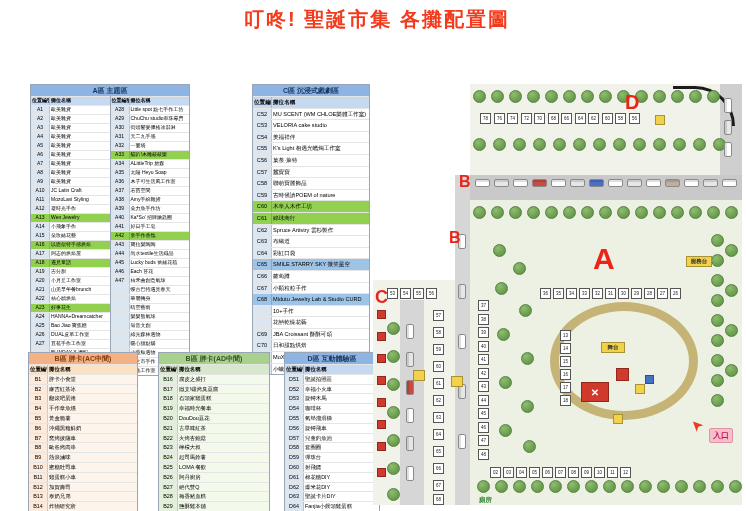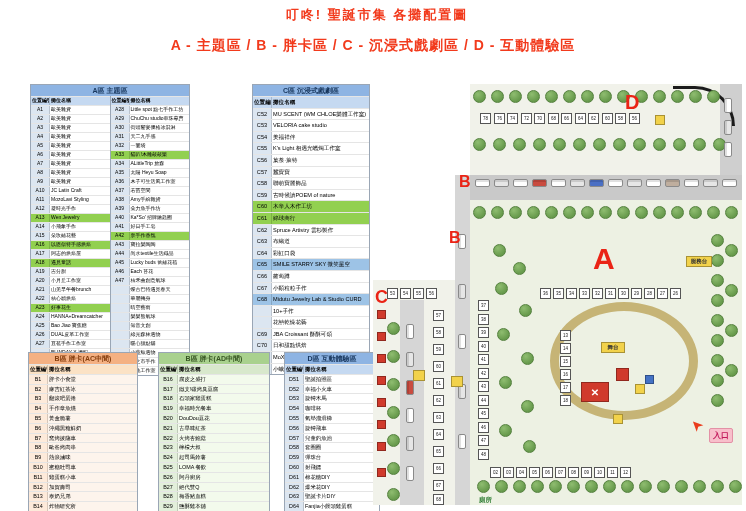--- a/index.html
+++ b/index.html
@@ -1,19 +1,19 @@
 <!DOCTYPE html>
 <html><head>
 <meta charset="utf-8">
 <style>
   html,body{margin:0;padding:0;background:#fff;}
   .page{position:relative;width:746px;height:511px;background:#ffffff;overflow:hidden;
         font-family:"Liberation Sans",sans-serif;}
   .title{position:absolute;top:6px;left:0;right:0;text-align:center;
-         font-size:13px;font-weight:bold;color:#f23a1c;letter-spacing:2px;margin-left:8px;}
+         font-size:20px;font-weight:bold;color:#f23a1c;letter-spacing:2px;margin-left:8px;}
   .subtitle{position:absolute;top:37px;left:0;right:0;text-align:center;
          font-size:14px;font-weight:bold;color:#f23a1c;letter-spacing:1px;}
 
   
   .tbl{position:absolute;background:#fff;border:1px solid #9aa6b5;box-sizing:border-box;}
   .tbl-title{font-weight:bold;text-align:center;font-size:7px;line-height:11px;height:11px;overflow:hidden;}
   .tbl-cols{display:flex;align-items:flex-start;}
   .tbl-col{flex:1;min-width:0;}
   .tbl-col + .tbl-col{border-left:1px solid #9aa6b5;}
   .tr{display:flex;overflow:hidden;border-top:1px solid rgba(0,0,0,0.10);}
@@ -65,21 +65,20 @@
   .map .mlabel{position:absolute;font-size:6.5px;font-weight:bold;white-space:nowrap;}
   .map .mlabel.entrance{background:#f8bfcb;color:#c2185b;padding:1px 3px;border-radius:2px;
              font-size:8px;border:1px solid #e391a6;}
   .map .mlabel.arrow{font-size:13px;color:#ea3c1c;transform:rotate(-135deg);}
 </style>
 </head>
 <body>
 
 <div class="page">
   <div class="title">叮咚! 聖誕市集 各攤配置圖</div>
-  <div class="subtitle">A - 主題區 / B - 胖卡區 / C - 沉浸式戲劇區 / D - 互動體驗區</div>
 
   <div id="tbl-a" class="tbl theme-blue small">
       <div class="tbl-title">A區 主題區</div>
       <div class="tbl-cols">
         <div class="tbl-col">
           <div class="tr th">
             <div class="td id">位置編號</div>
             <div class="td nm">攤位名稱</div>
           </div>
           <div class="tr">

